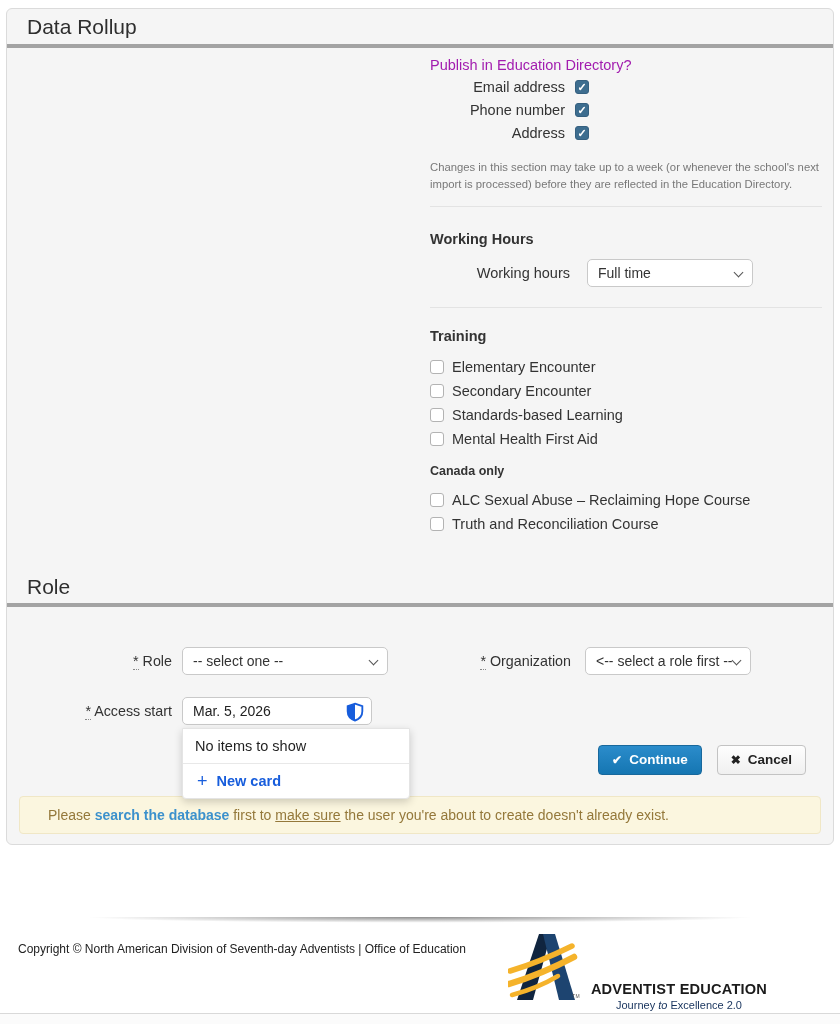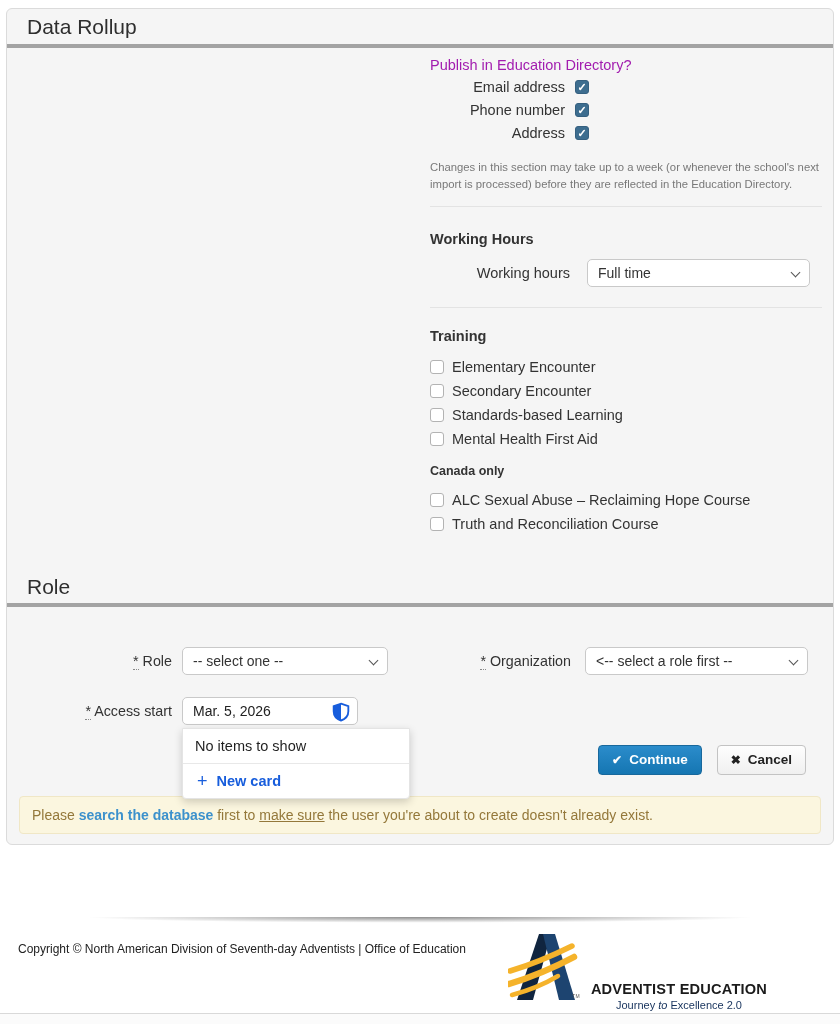--- a/index.html
+++ b/index.html
@@ -28,40 +28,40 @@
   .hdiv { border:none; border-top:1px solid #e3e3e3; margin-top:14px; }
   .hdiv2 { margin-top:20px; }
 
   .sub-head { margin-top:24px; font-size:14.5px; font-weight:bold; color:#333; line-height:16px; }
   .sub-head.training { margin-top:20px; }
   .canada-head { margin-top:16px; font-size:12.5px; font-weight:bold; color:#333; line-height:15px; }
 
   .wh-row { margin-top:12px; display:flex; align-items:center; }
   .wh-row .lbl { width:140px; text-align:right; font-size:14.5px; color:#333; margin-right:17px; }
 
-  .selectbox { position:relative; width:223px; height:28px; background:#fff; border:1px solid #c9c9c9;
+  .selectbox { position:relative; width:166px; height:28px; background:#fff; border:1px solid #c9c9c9;
                border-radius:5px; display:flex; align-items:center; padding:0 24px 0 10px;
                font-size:14px; color:#333; cursor:pointer; white-space:nowrap; overflow:hidden; }
   .chev { position:absolute; right:10px; top:9px; width:7px; height:7px;
           border-right:1.6px solid #555; border-bottom:1.6px solid #555; transform:rotate(45deg); }
 
   .ck-list { margin-top:14px; }
   .ck-list.canada { margin-top:12px; }
   .ck-row { display:flex; align-items:center; margin-bottom:6px; height:18px; }
   .ck-row .lbl { margin-left:8px; font-size:14.5px; color:#333; }
 
   
   .role-grid { margin-top:40px; display:grid; grid-template-columns:406px 1fr; row-gap:22px; padding:0 12px; }
   .frow { display:flex; align-items:flex-start; }
   .frow .flabel { text-align:right; font-size:14.3px; color:#333; padding-top:6px; }
   .flabel.l { width:153px; margin-right:10px; }
   .flabel.r { width:146px; margin-right:14px; }
   .req { border-bottom:1px dotted #888; cursor:help; }
 
-  .text-input { position:relative; width:176px; height:28px; background:#fff; border:1px solid #c9c9c9;
+  .text-input { position:relative; width:190px; height:28px; background:#fff; border:1px solid #c9c9c9;
                 border-radius:5px; display:flex; align-items:center; padding:0 10px;
                 font-size:14px; color:#222; }
   .ti-r { width:194px; }
 
   .shield-wrap { position:absolute; right:6px; top:4px; width:20px; height:20px; cursor:pointer; }
 
   
   .popup { position:absolute; left:-1px; top:30px; width:228px; background:#fff;
            border:1px solid #e4e4e4; border-radius:0 0 4px 4px;
            box-shadow:0 3px 9px rgba(0,0,0,.18); z-index:30; }
@@ -73,21 +73,21 @@
   
   .btn-row { margin-top:20px; display:flex; justify-content:flex-end; gap:15px; padding-right:27px; }
   .btn { height:30px; display:flex; align-items:center; border-radius:4px; font-size:13.5px; font-weight:bold;
          padding:0 13px; cursor:pointer; line-height:1; }
   .btn .ic { margin-right:7px; font-size:12px; }
   .btn-primary { background:linear-gradient(#2b8ccb,#1576b2); border:1px solid #18689c; color:#fff; }
   .btn-default { background:linear-gradient(#fefefe,#f0f0f0); border:1px solid #c3c3c3; color:#222; }
 
   
   .warn { margin:21px 12px 0; background:#fbf6df; border:1px solid #f0e7c6; border-radius:4px;
-          padding:9px 12px; font-size:14px; line-height:18px; color:#94783a; }
+          padding:9px 28px; font-size:14px; line-height:18px; color:#94783a; }
   .warn a { color:#3c91cc; font-weight:bold; text-decoration:none; cursor:pointer; }
   .warn .u { text-decoration:underline; }
 
   
   .page-shadow { position:absolute; left:0; top:917px; width:840px; height:8px;
                  background:radial-gradient(ellipse 55% 100% at 50% 0%, rgba(0,0,0,.45), rgba(0,0,0,0) 72%); }
   .footer { position:absolute; left:0; top:925px; width:796px; height:89px; background:#fff; }
   .copyright { position:absolute; left:18px; top:17px; font-size:12px; color:#222; }
 
   .brand { position:absolute; right:26px; top:6px; width:262px; height:80px; }

